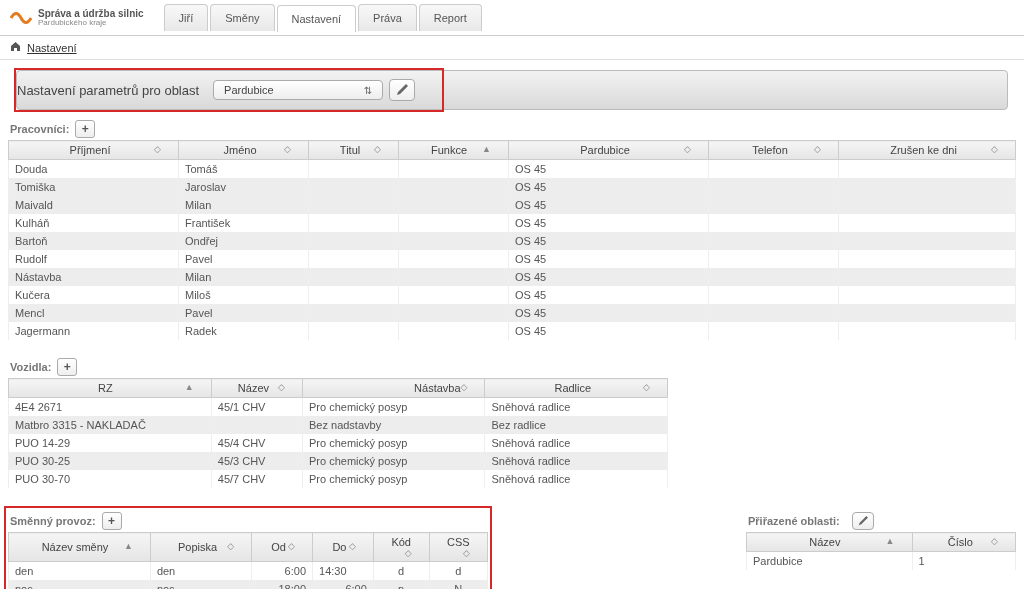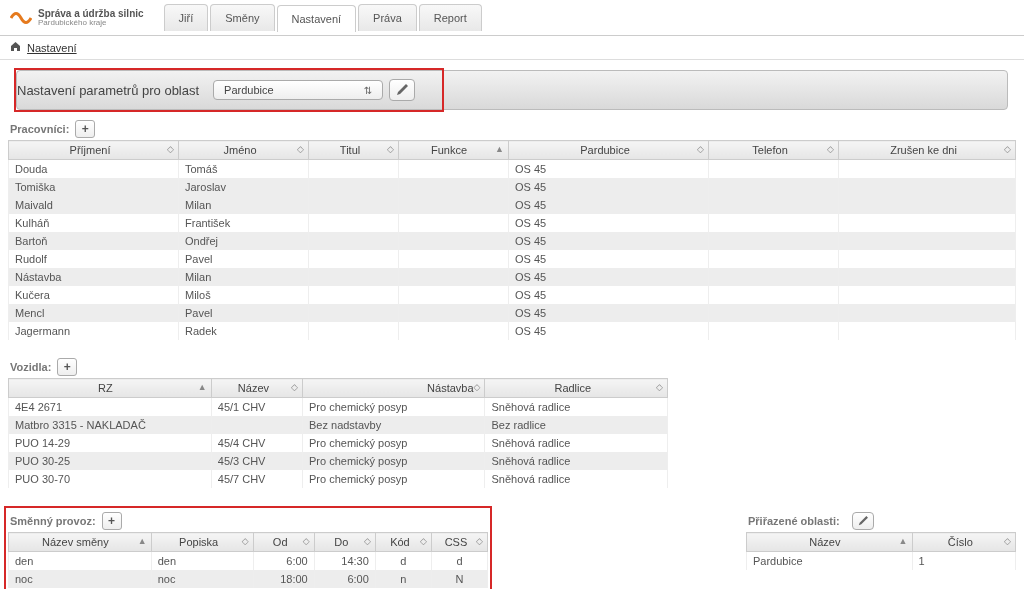--- a/index.html
+++ b/index.html
@@ -92,21 +92,21 @@
     width: 20px; height: 18px;
     border: 1px solid #aaa; border-radius:3px;
     background: linear-gradient(#fff,#eee);
     display:inline-flex; align-items:center; justify-content:center;
     cursor:pointer; font-size:12px; color:#555;
   }
   table.grid { width: 100%; border-collapse: collapse; }
   table.grid th {
     background: linear-gradient(#f5f5f5,#e5e5e5);
     border: 1px solid #ccc;
-    padding: 3px 4px;
+    padding: 3px 17px;
     font-weight: normal;
     color:#444;
     font-size:11px;
     text-align:center;
     position:relative;
     margin-top:28px;
   }
   table.grid th .sort { float:right; color:#888; font-size:9px; }
   table.grid td {
     border-left: 1px solid #eee;
@@ -353,21 +353,21 @@
                 <th style="width: 60px;"><span>Do</span><span class="sort">◇</span></th>
                 <th style="width: 55px;"><span>Kód</span><span class="sort">◇</span></th>
                 <th style="width: 55px;"><span>CSS</span><span class="sort">◇</span></th>
               </tr>
             </thead>
             <tbody>
               <tr>
                 <td style="text-align: left;">den</td>
                 <td style="text-align: left;">den</td>
                 <td style="text-align: right;">6:00</td>
-                <td style="text-align: right;">14:30</td>
+                <td style="">14:30</td>
                 <td style="text-align: center;">d</td>
                 <td style="text-align: center;">d</td>
               </tr>
               <tr class="alt">
                 <td style="text-align: left;">noc</td>
                 <td style="text-align: left;">noc</td>
                 <td style="text-align: right;">18:00</td>
                 <td style="text-align: right;">6:00</td>
                 <td style="text-align: center;">n</td>
                 <td style="text-align: center;">N</td>

